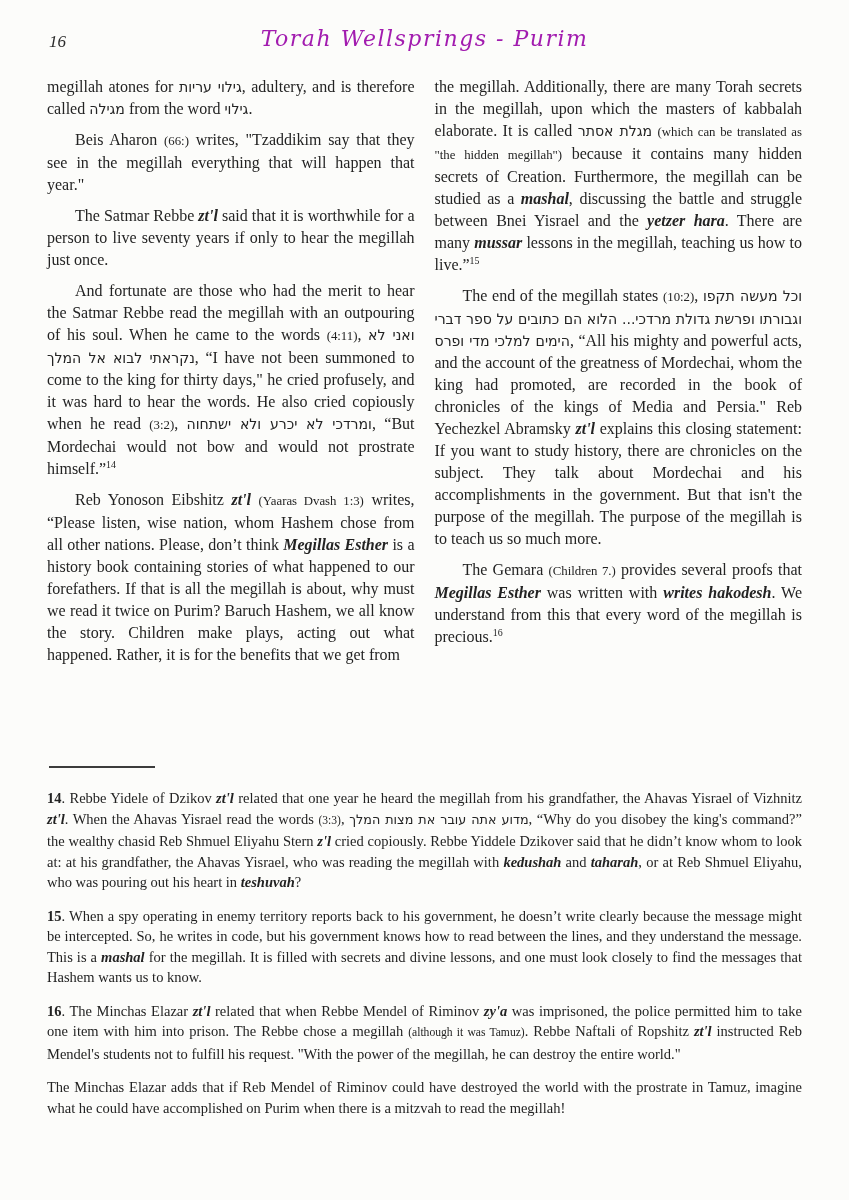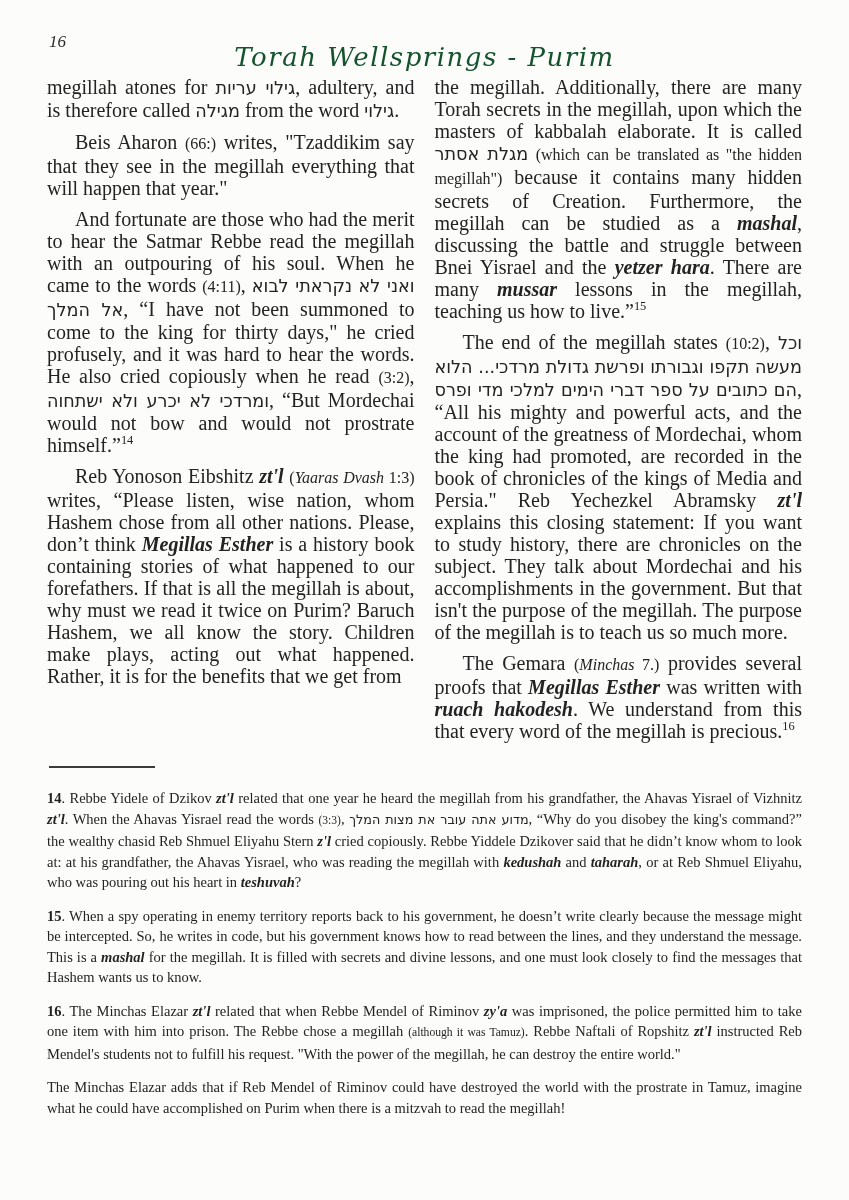--- a/index.html
+++ b/index.html
@@ -14,47 +14,47 @@
     font-family: "Liberation Serif", "DejaVu Serif", serif;
     color: #232323;
   }
   
   .header { position: relative; height: 34px; margin-bottom: 16px; }
   .page-number {
     position: absolute; left: 2px; top: 6px;
     font-style: italic; font-size: 17px; color: #2b2b2b;
   }
   .doc-title {
-    position: absolute; left: 0; right: 0; top: 16px;
+    position: absolute; left: 0; right: 0; top: 0;
     text-align: center;
     font-family: "DejaVu Serif", serif;
     font-style: italic;
-    font-size: 26px;
+    font-size: 22px;
     letter-spacing: 1.5px;
-    color: #14532d;
+    color: #a21caf;
   }
   
   .columns {
     display: flex;
     gap: 20px;
     min-height: 676px;
     align-items: flex-start;
   }
   .col {
     flex: 1 1 0;
     text-align: justify;
-    font-size: 20px;
+    font-size: 16px;
     line-height: 22px;
   }
   p.para { margin: 0 0 9px 0; }
   p.para.indent { text-indent: 28px; }
   .seg-i { font-style: italic; font-weight: bold; }
   .seg-b { font-weight: bold; }
   .seg-c { font-size: 0.8em; }
-  .seg-ci { font-size: 0.8em; font-style: italic; }
+  .seg-ci { font-size: 0.8em; }
   .seg-h {
     font-family: "DejaVu Sans", sans-serif;
     font-size: 0.88em;
     unicode-bidi: isolate;
   }
   sup.seg-sup { font-size: 0.62em; line-height: 0; vertical-align: super; letter-spacing: 0; }
   
   .footnote-rule {
     width: 106px;
     border: 0;
@@ -75,27 +75,28 @@
 
   <div class="header">
     <span class="page-number">16</span>
     <span class="doc-title">Torah Wellsprings - Purim</span>
   </div>
 
   <div class="columns">
     <div class="col">
         <p class="para">megillah atones for <span class="seg-h" dir="rtl">גילוי עריות</span>, adultery, and is therefore called <span class="seg-h" dir="rtl">מגילה</span> from the word <span class="seg-h" dir="rtl">גילוי</span>.</p>
         <p class="para indent">Beis Aharon <span class="seg-c">(66:)</span> writes, "Tzaddikim say that they see in the megillah everything that will happen that year."</p>
+        <p class="para indent">The Satmar Rebbe <span class="seg-i">zt'l</span> said that it is worthwhile for a person to live seventy years if only to hear the megillah just once.</p>
         <p class="para indent">And fortunate are those who had the merit to hear the Satmar Rebbe read the megillah with an outpouring of his soul. When he came to the words <span class="seg-c">(4:11)</span>, <span class="seg-h" dir="rtl">ואני לא נקראתי לבוא אל המלך</span>, “I have not been summoned to come to the king for thirty days," he cried profusely, and it was hard to hear the words. He also cried copiously when he read <span class="seg-c">(3:2)</span>, <span class="seg-h" dir="rtl">ומרדכי לא יכרע ולא ישתחוה</span>, “But Mordechai would not bow and would not prostrate himself.”<sup class="seg-sup">14</sup></p>
         <p class="para indent">Reb Yonoson Eibshitz <span class="seg-i">zt'l</span> <span class="seg-c">(</span><span class="seg-ci">Yaaras Dvash</span><span class="seg-c"> 1:3)</span> writes, “Please listen, wise nation, whom Hashem chose from all other nations. Please, don’t think <span class="seg-i">Megillas Esther</span> is a history book containing stories of what happened to our forefathers. If that is all the megillah is about, why must we read it twice on Purim? Baruch Hashem, we all know the story. Children make plays, acting out what happened. Rather, it is for the benefits that we get from</p>
       </div>
     <div class="col">
         <p class="para">the megillah. Additionally, there are many Torah secrets in the megillah, upon which the masters of kabbalah elaborate. It is called <span class="seg-h" dir="rtl">מגלת אסתר</span> <span class="seg-c">(which can be translated as "the hidden megillah")</span> because it contains many hidden secrets of Creation. Furthermore, the megillah can be studied as a <span class="seg-i">mashal</span>, discussing the battle and struggle between Bnei Yisrael and the <span class="seg-i">yetzer hara</span>. There are many <span class="seg-i">mussar</span> lessons in the megillah, teaching us how to live.”<sup class="seg-sup">15</sup></p>
         <p class="para indent">The end of the megillah states <span class="seg-c">(10:2)</span>, <span class="seg-h" dir="rtl">וכל מעשה תקפו וגבורתו ופרשת גדולת מרדכי... הלוא הם כתובים על ספר דברי הימים למלכי מדי ופרס</span>, “All his mighty and powerful acts, and the account of the greatness of Mordechai, whom the king had promoted, are recorded in the book of chronicles of the kings of Media and Persia." Reb Yechezkel Abramsky <span class="seg-i">zt'l</span> explains this closing statement: If you want to study history, there are chronicles on the subject. They talk about Mordechai and his accomplishments in the government. But that isn't the purpose of the megillah. The purpose of the megillah is to teach us so much more.</p>
-        <p class="para indent">The Gemara <span class="seg-c">(</span><span class="seg-ci">Minchas</span><span class="seg-c"> 7.)</span> provides several proofs that <span class="seg-i">Megillas Esther</span> was written with <span class="seg-i">ruach hakodesh</span>. We understand from this that every word of the megillah is precious.<sup class="seg-sup">16</sup></p>
+        <p class="para indent">The Gemara <span class="seg-c">(</span><span class="seg-ci">Children</span><span class="seg-c"> 7.)</span> provides several proofs that <span class="seg-i">Megillas Esther</span> was written with <span class="seg-i">writes hakodesh</span>. We understand from this that every word of the megillah is precious.<sup class="seg-sup">16</sup></p>
       </div>
   </div>
 
   <div class="footnote-rule"></div>
 
   <div class="footnotes">
       <p class="para"><span class="seg-b">14</span>. Rebbe Yidele of Dzikov <span class="seg-i">zt'l</span> related that one year he heard the megillah from his grandfather, the Ahavas Yisrael of Vizhnitz <span class="seg-i">zt'l</span>. When the Ahavas Yisrael read the words <span class="seg-c">(3:3)</span>, <span class="seg-h" dir="rtl">מדוע אתה עובר את מצות המלך</span>, “Why do you disobey the king's command?” the wealthy chasid Reb Shmuel Eliyahu Stern <span class="seg-i">z'l</span> cried copiously. Rebbe Yiddele Dzikover said that he didn’t know whom to look at: at his grandfather, the Ahavas Yisrael, who was reading the megillah with <span class="seg-i">kedushah</span> and <span class="seg-i">taharah</span>, or at Reb Shmuel Eliyahu, who was pouring out his heart in <span class="seg-i">teshuvah</span>?</p>
       <p class="para"><span class="seg-b">15</span>. When a spy operating in enemy territory reports back to his government, he doesn’t write clearly because the message might be intercepted. So, he writes in code, but his government knows how to read between the lines, and they understand the message. This is a <span class="seg-i">mashal</span> for the megillah. It is filled with secrets and divine lessons, and one must look closely to find the messages that Hashem wants us to know.</p>
       <p class="para"><span class="seg-b">16</span>. The Minchas Elazar <span class="seg-i">zt'l</span> related that when Rebbe Mendel of Riminov <span class="seg-i">zy'a</span> was imprisoned, the police permitted him to take one item with him into prison. The Rebbe chose a megillah <span class="seg-c">(although it was Tamuz)</span>. Rebbe Naftali of Ropshitz <span class="seg-i">zt'l</span> instructed Reb Mendel's students not to fulfill his request. "With the power of the megillah, he can destroy the entire world."</p>
       <p class="para">The Minchas Elazar adds that if Reb Mendel of Riminov could have destroyed the world with the prostrate in Tamuz, imagine what he could have accomplished on Purim when there is a mitzvah to read the megillah!</p>

